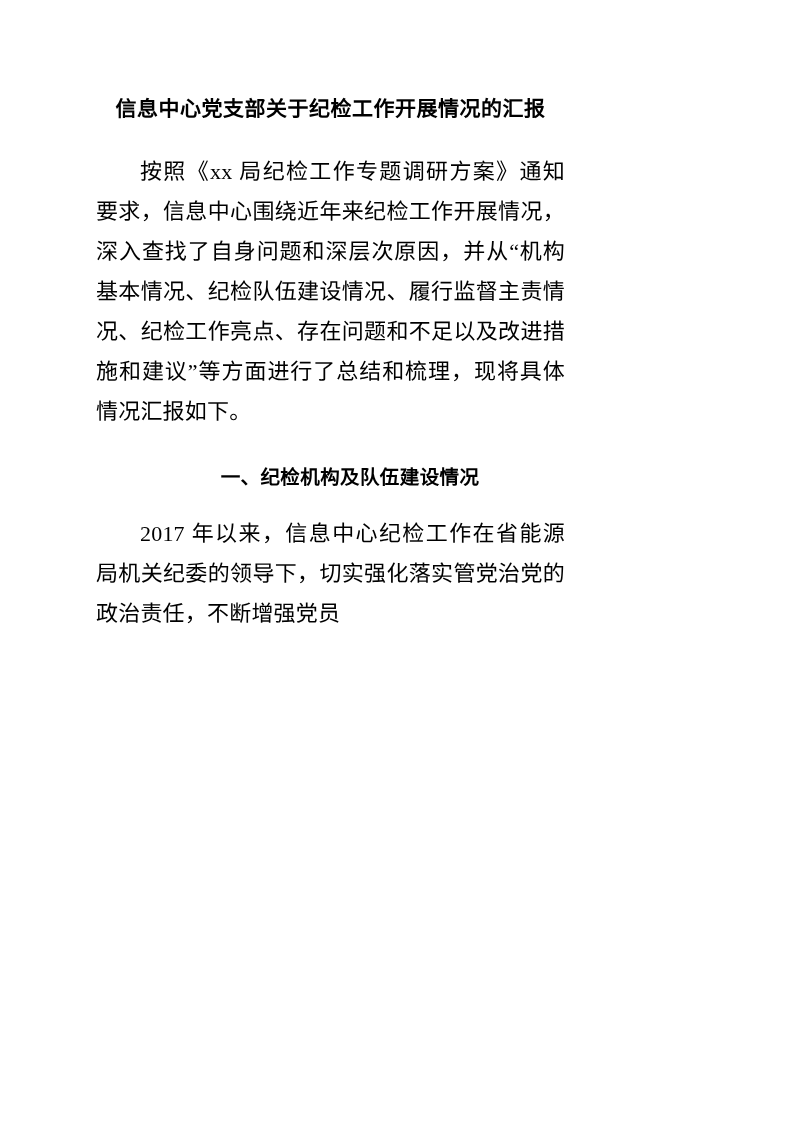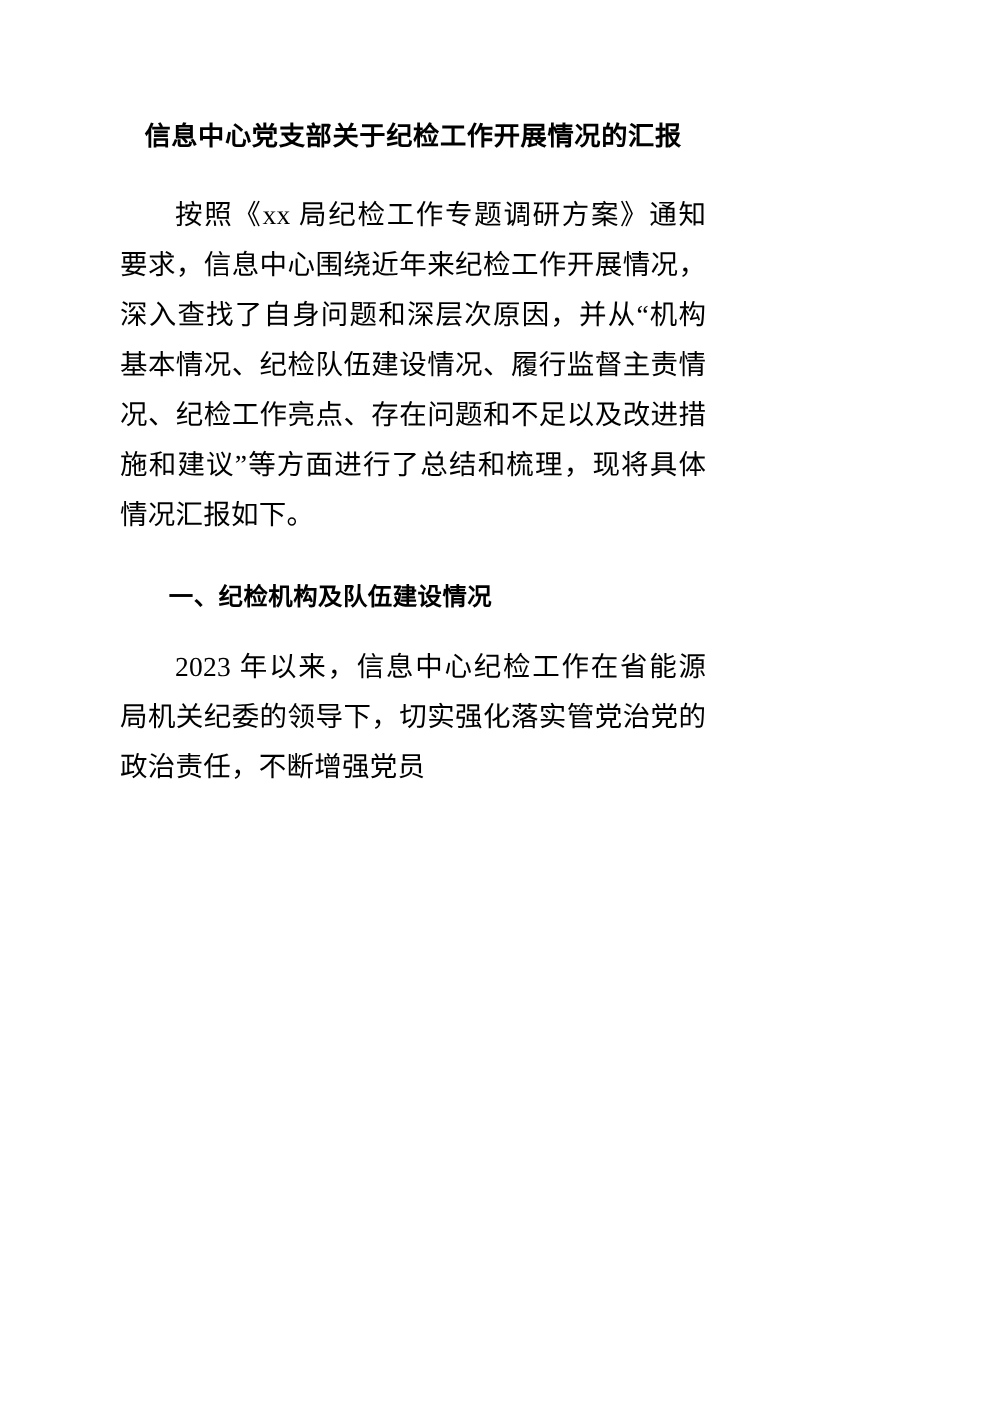--- a/index.html
+++ b/index.html
@@ -43,35 +43,36 @@
     letter-spacing: 0.2px;
   }
   .section-heading {
     font-family: "DejaVu Sans", "Liberation Sans", sans-serif;
     font-weight: bold;
     font-size: 19.5px;
     line-height: 40px;
     text-indent: 2em;
     margin: 14px 0 6px 0;
     letter-spacing: 0.4px;
+    text-align: center;
   }
   .spacer-sm { height: 10px; }
 </style>
 </head>
 <body>
 
 <div class="page">
 
   <h1 class="doc-title">信息中心党支部关于纪检工作开展情况的汇报</h1>
 
   <p class="para">按照《xx 局纪检工作专题调研方案》通知要求，信息中心围绕近年来纪检工作开展情况，深入查找了自身问题和深层次原因，并从“机构基本情况、纪检队伍建设情况、履行监督主责情况、纪检工作亮点、存在问题和不足以及改进措施和建议”等方面进行了总结和梳理，现将具体情况汇报如下。</p>
 
   <div class="spacer-sm"></div>
 
   <h2 class="section-heading">一、纪检机构及队伍建设情况</h2>
 
 
   <div class="spacer-sm"></div>
 
 
-  <p class="para">2023 年以来，信息中心纪检工作在省能源局机关纪委的领导下，切实强化落实管党治党的政治责任，不断增强党员</p>
+  <p class="para">2017 年以来，信息中心纪检工作在省能源局机关纪委的领导下，切实强化落实管党治党的政治责任，不断增强党员</p>
 
 </div>
 
 </body></html>

